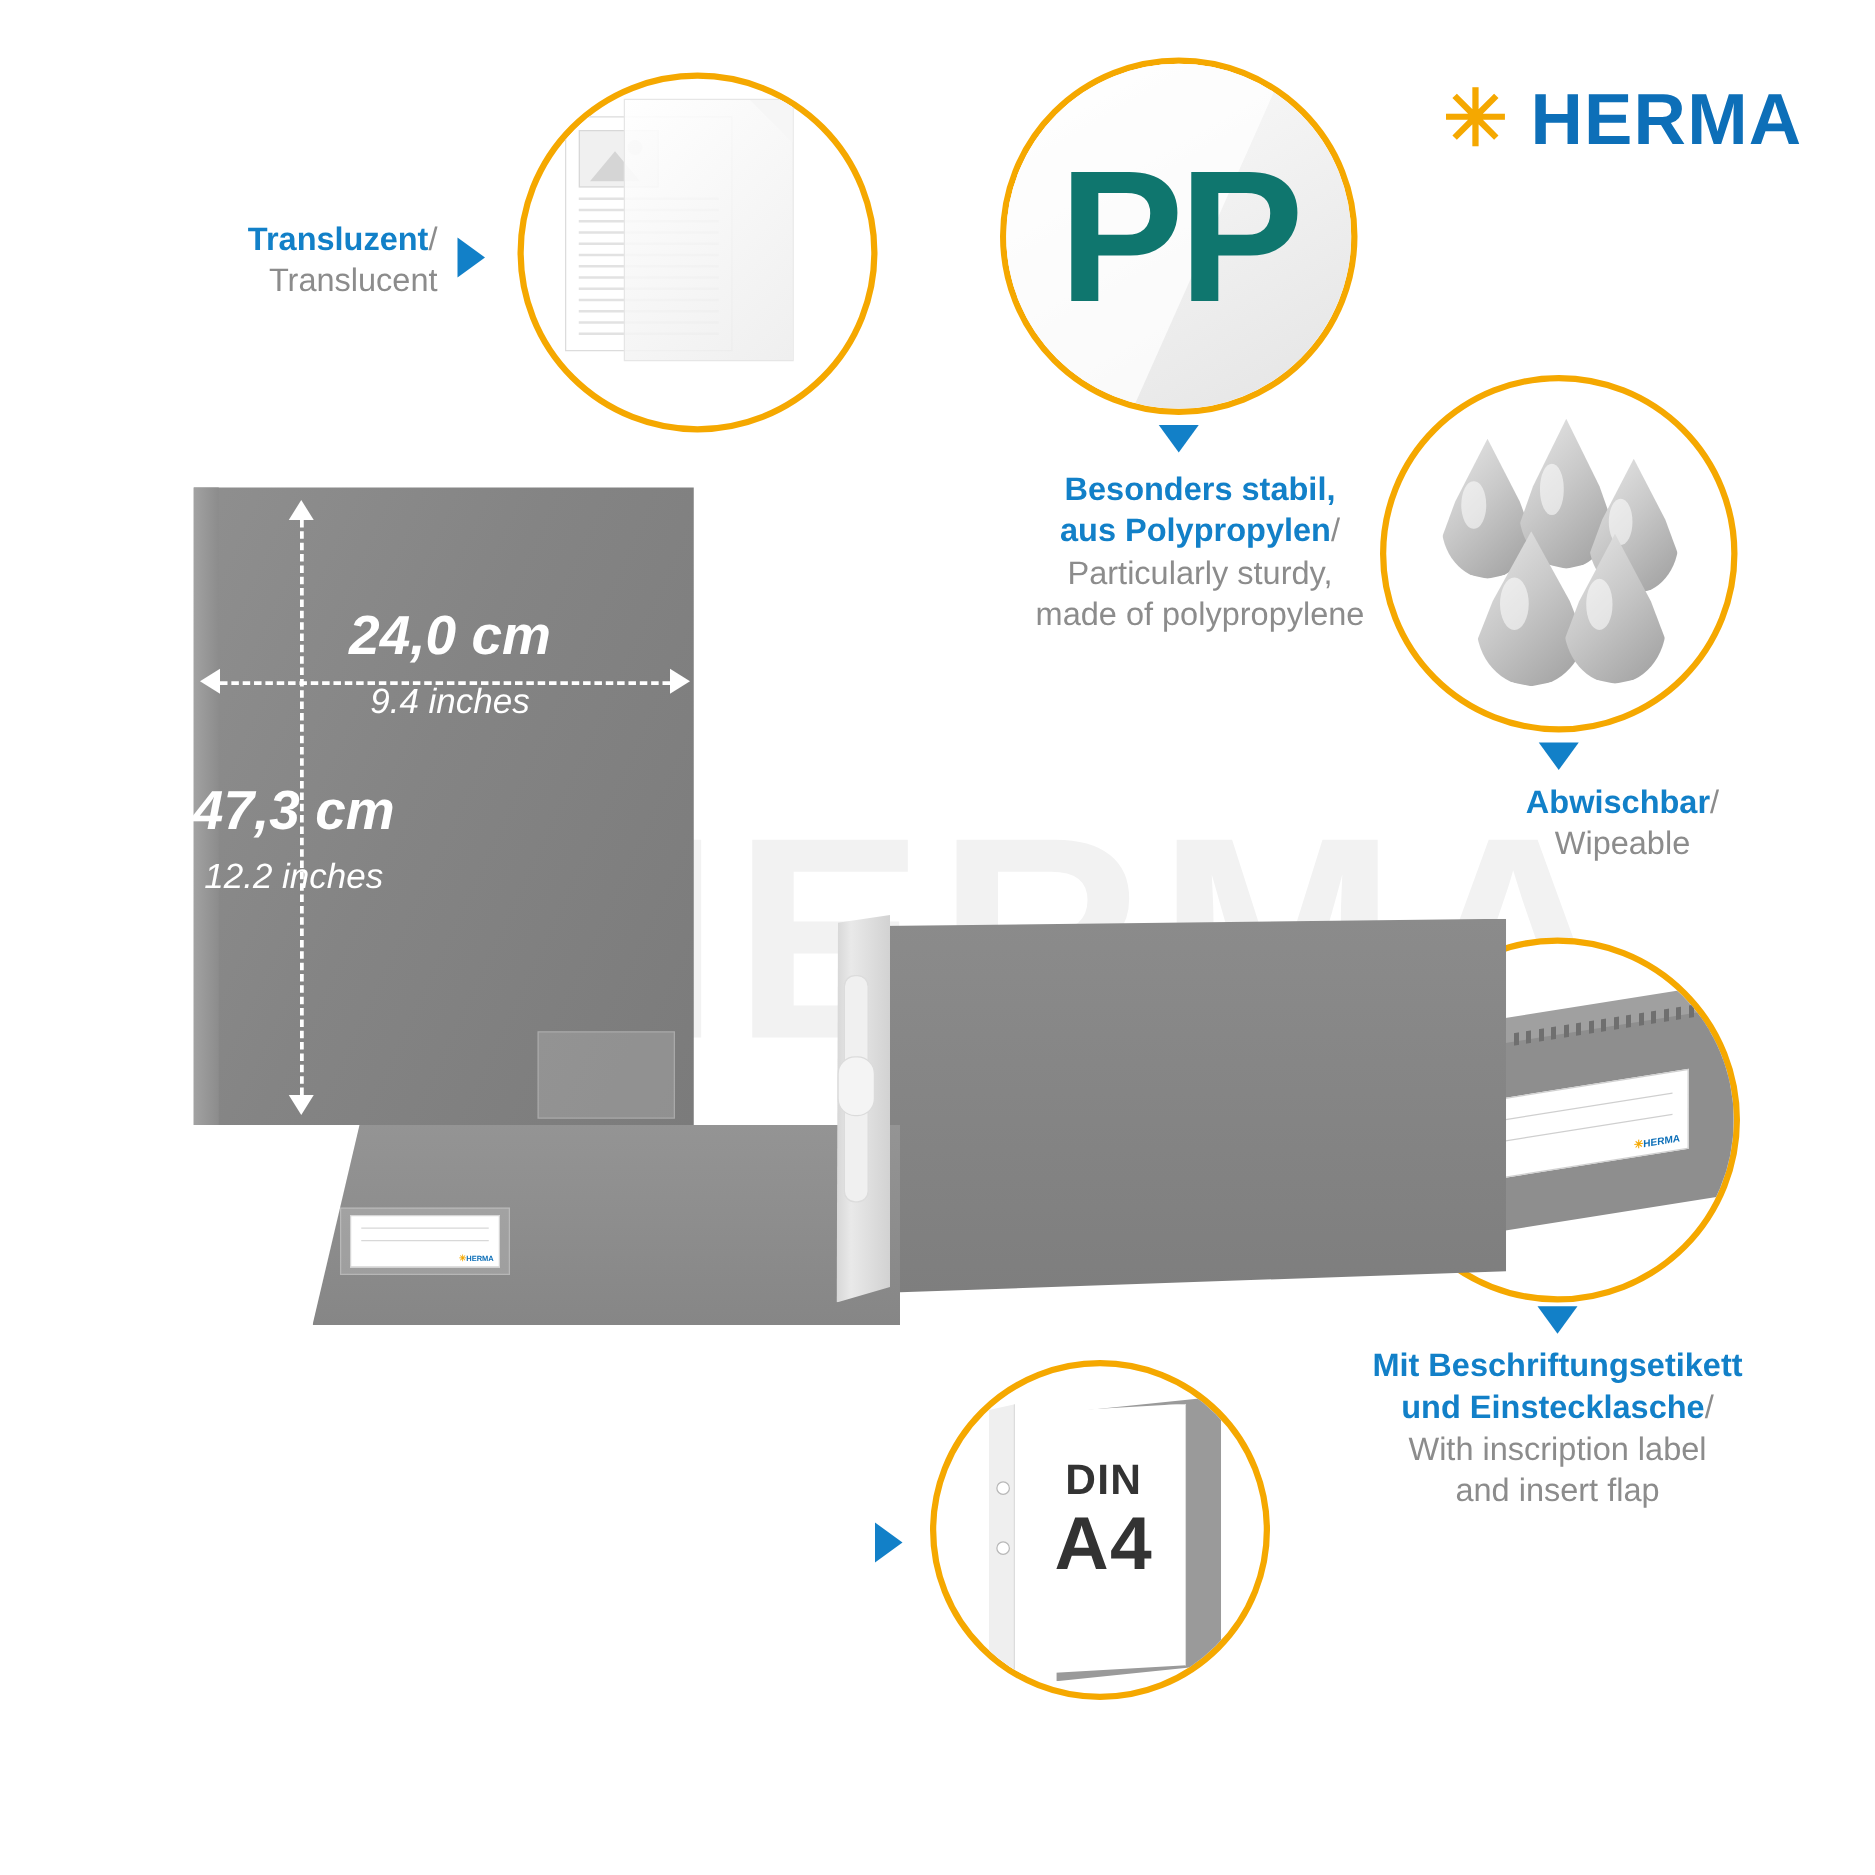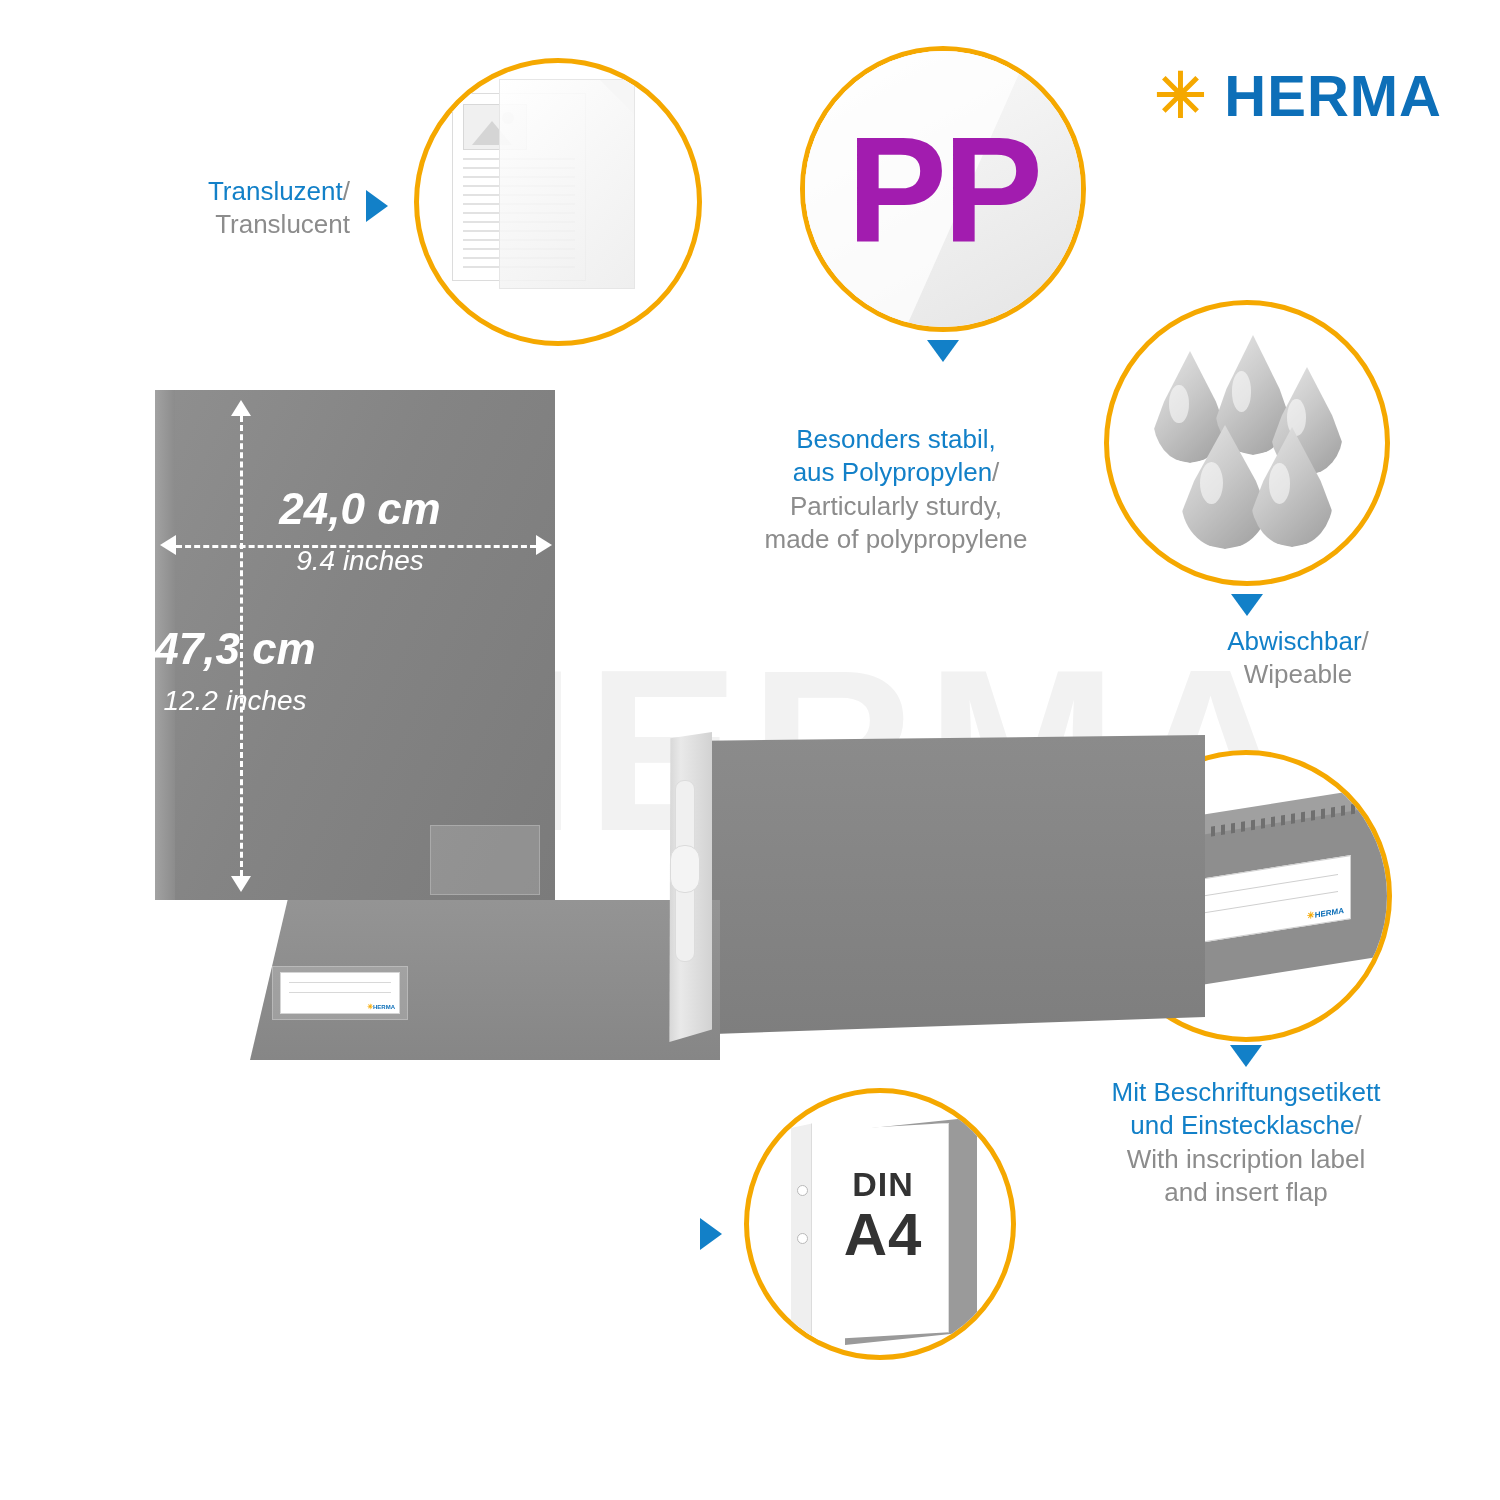--- a/index.html
+++ b/index.html
@@ -74,21 +74,21 @@
 
   
   .caption {
     position: absolute;
     font-size: 26px;
     line-height: 1.28;
     color: #8c8c8c;
   }
   .caption .de {
     color: #1280c8;
-    font-weight: normal;
+    font-weight: bold;
     text-align: center;
   }
   .caption .sep {
     color: #8c8c8c;
     font-weight: normal;
   }
   .caption .en {
     color: #8c8c8c;
     font-weight: normal;
   }
@@ -167,21 +167,21 @@
     background: linear-gradient(150deg, #fdfdfd 0%, #f2f2f2 45%, #e4e4e4 100%);
   }
   #c-pp .pp-shine {
     position: absolute; left: -20px; top: -40px; width: 180px; height: 330px;
     background: rgba(255,255,255,0.75);
     transform: rotate(24deg);
   }
   #c-pp .pp-text {
     position: absolute; inset: 0;
     display: flex; align-items: center; justify-content: center;
-    font-size: 150px; font-weight: bold; color: #a21caf;
+    font-size: 150px; font-weight: bold; color: #0f766e;
     letter-spacing: -4px;
   }
 
   
   #c-drops { left: 1104px; top: 300px; width: 286px; height: 286px; }
   .drop {
     position: absolute;
     background: linear-gradient(135deg, #e9e9e9 0%, #c9c9c9 45%, #9d9d9d 100%);
     border-radius: 50% 50% 50% 50% / 60% 60% 40% 40%;
   }
@@ -416,21 +416,21 @@
     <span class="de">Transluzent</span><span class="sep">/</span><br>
     <span class="en">Translucent</span>
   </div>
 
   <div class="circle" id="c-pp">
     <div class="pp-bg"></div>
     <div class="pp-shine"></div>
     <div class="pp-text">PP</div>
   </div>
   <div class="arrow arrow-down" style="left:927px; top:340px;"></div>
-  <div class="caption cap-center" style="left:746px; top:375px; width:300px;margin-top:48px;">
+  <div class="caption cap-center" style="left:810px; top:375px; width:300px;">
     <span class="de">Besonders stabil,</span><br>
     <span class="de">aus Polypropylen</span><span class="sep">/</span><br>
     <span class="en">Particularly sturdy,</span><br>
     <span class="en">made of polypropylene</span>
   </div>
 
   <div class="circle" id="c-drops">
     <div class="drop d1"></div>
     <div class="drop d2"></div>
     <div class="drop d3"></div>

